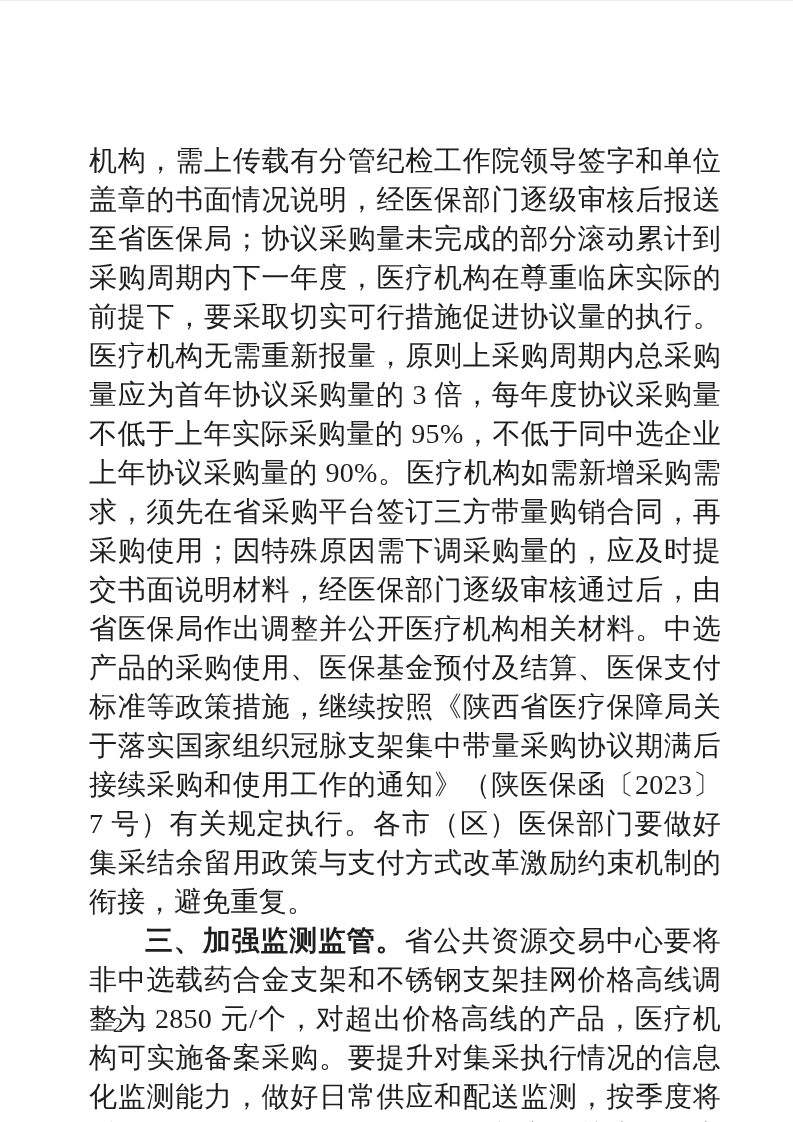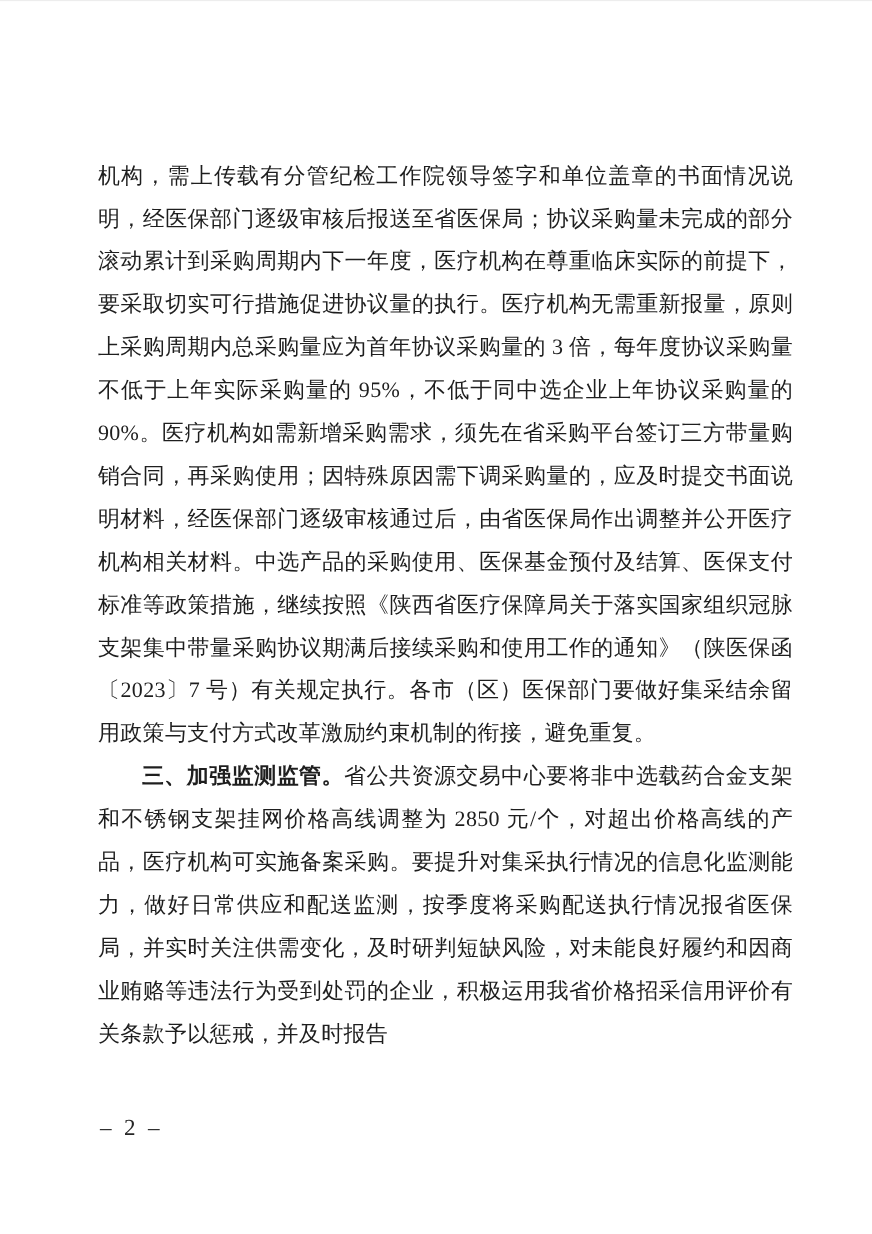--- a/index.html
+++ b/index.html
@@ -18,21 +18,21 @@
   }
   .text-block {
     position: absolute;
     left: 89px;
     top: 140px;
     width: 632px;
   }
   p.para {
     margin: 0;
     padding: 0;
-    font-size: 20px;
+    font-size: 28px;
     line-height: 39px;
     color: #1e1e1e;
     text-align: justify;
     text-justify: inter-character;
     letter-spacing: 0.3px;
     font-family: "Liberation Serif", serif;
   }
   p.para.indent {
     text-indent: 2em;
   }

